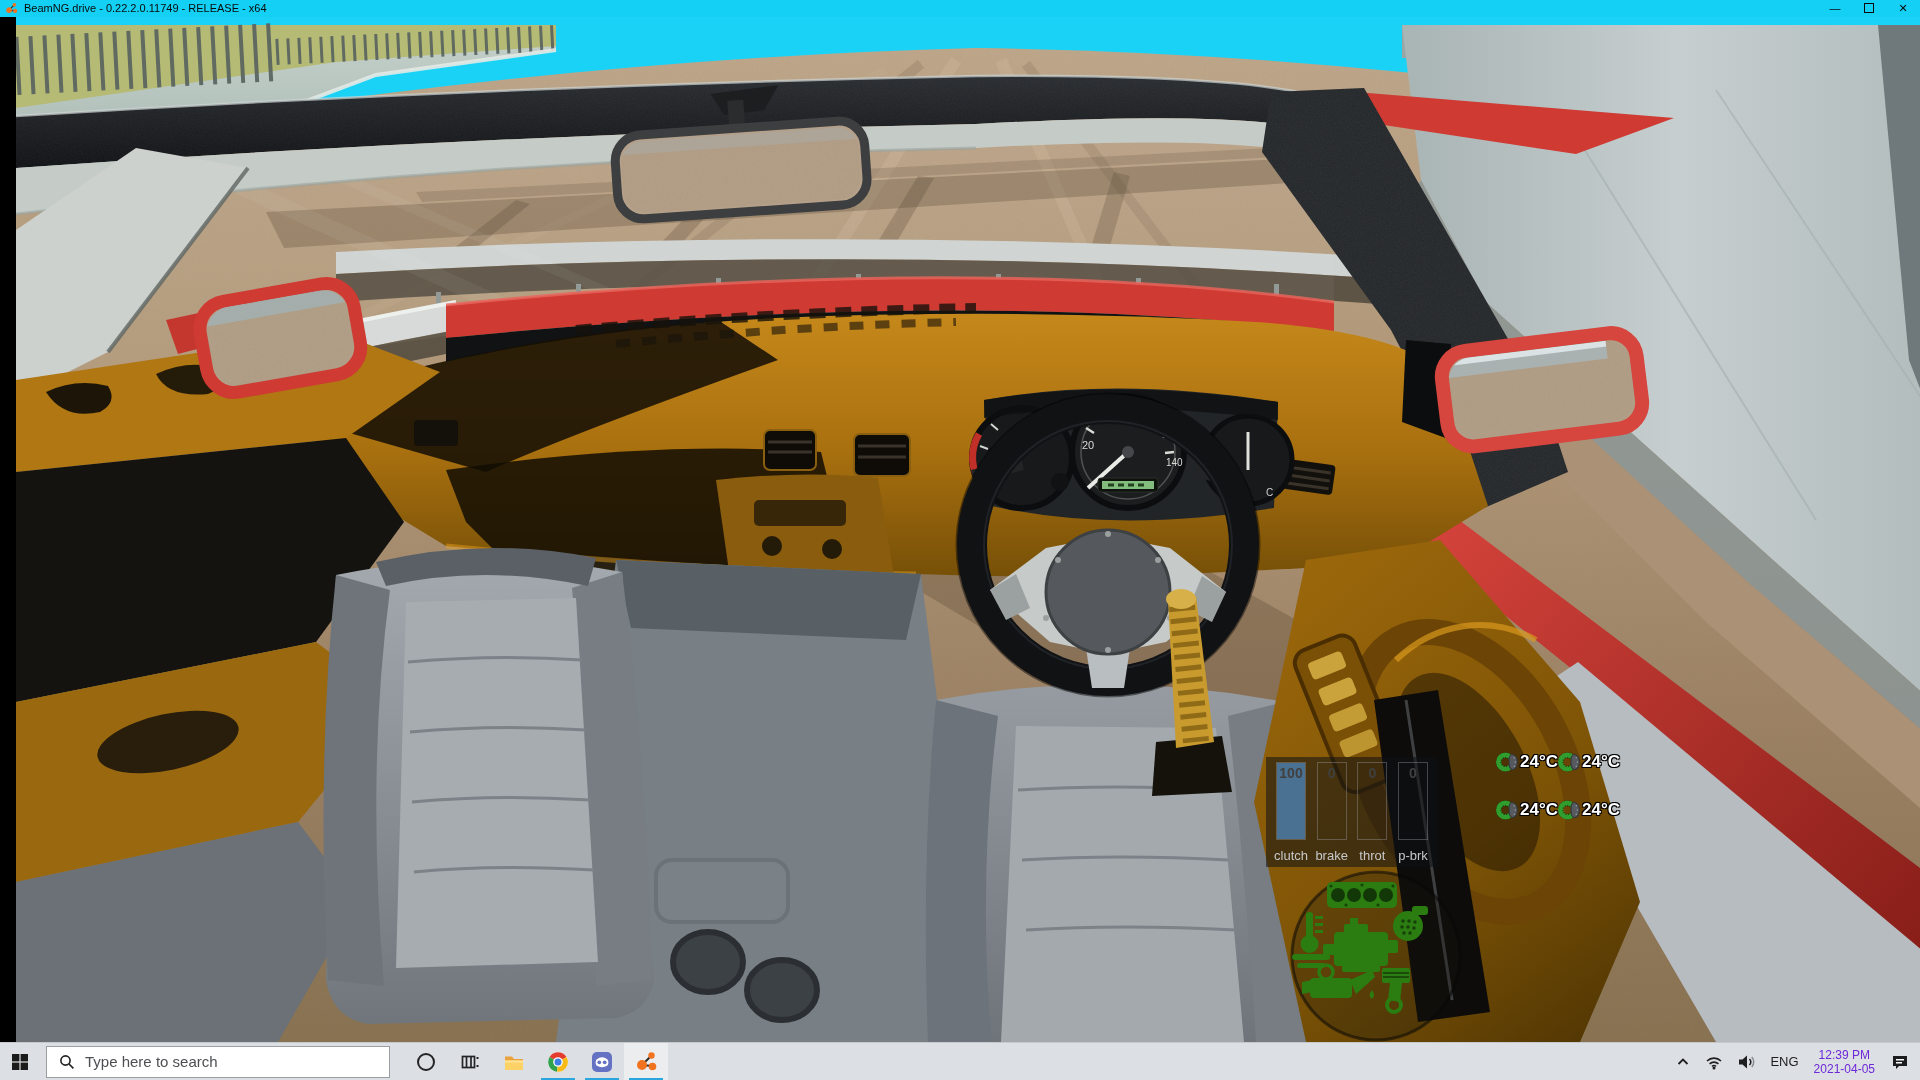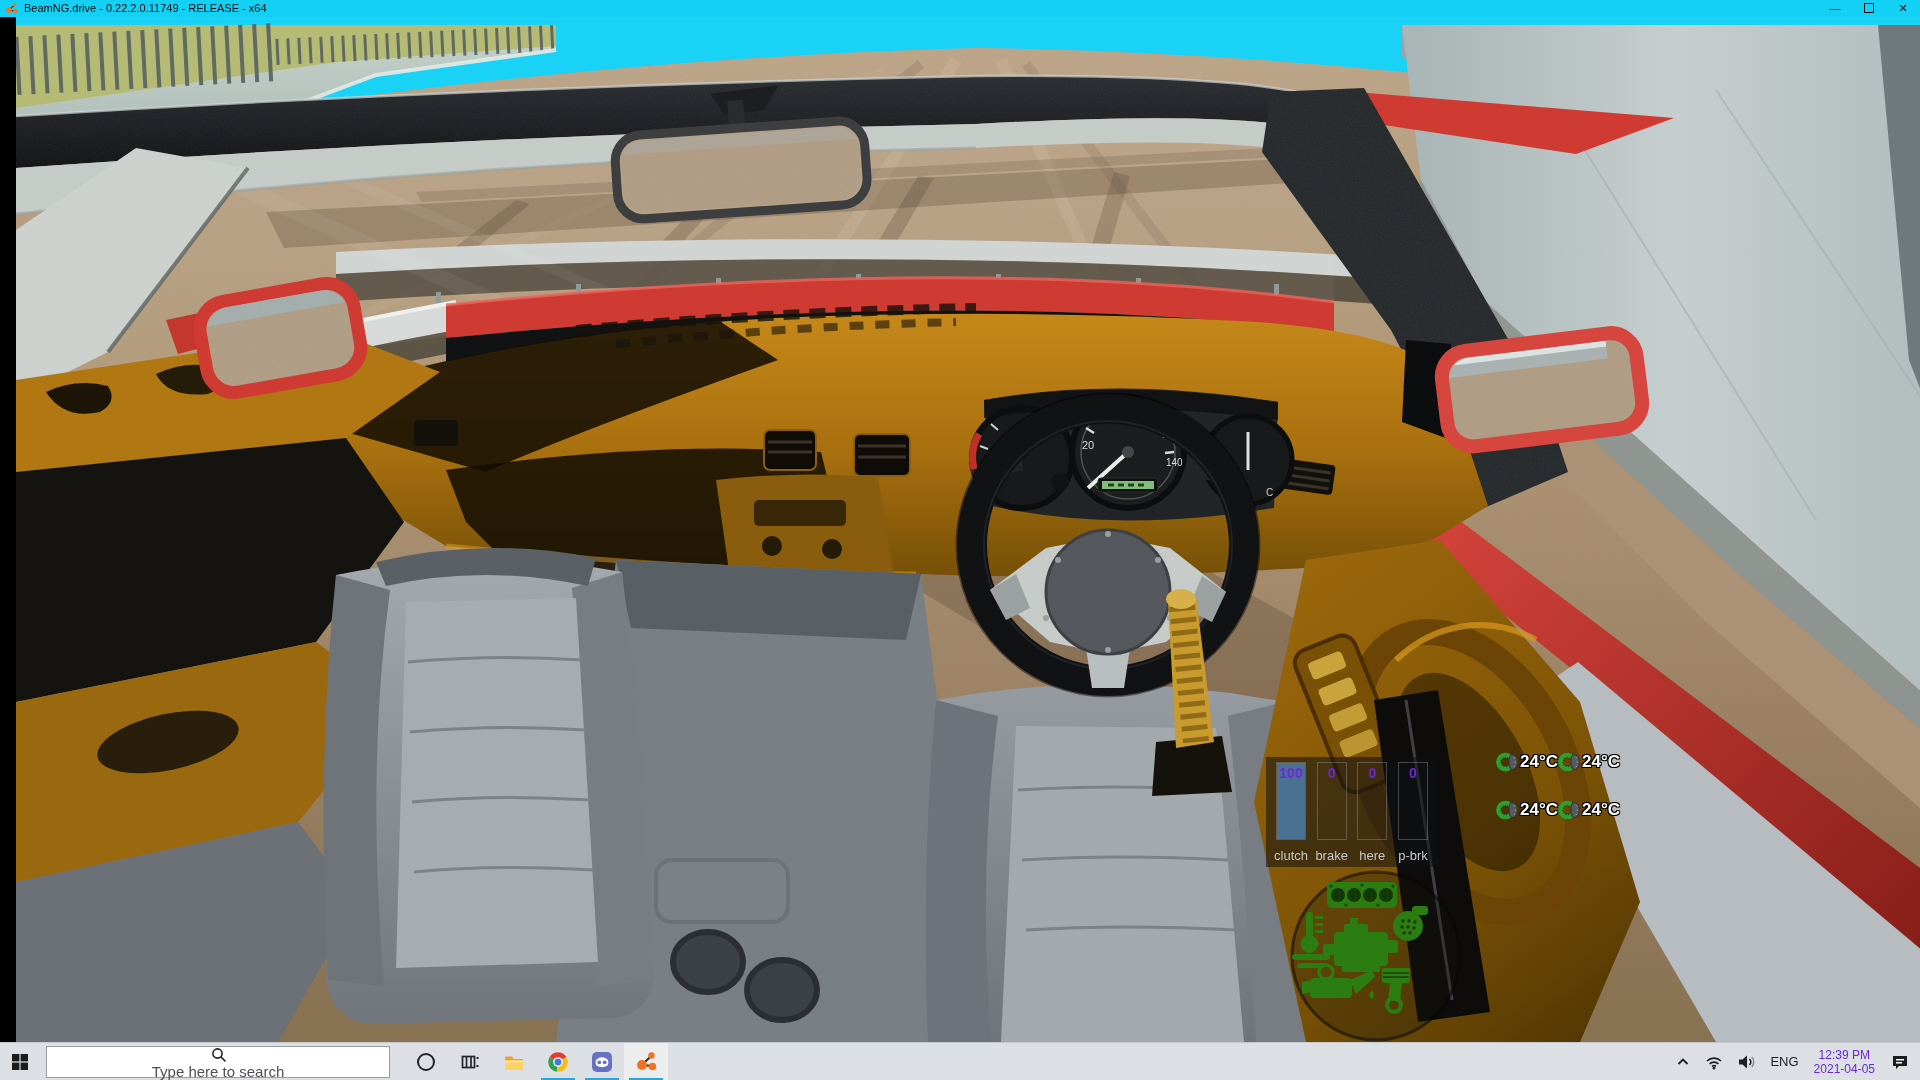--- a/index.html
+++ b/index.html
@@ -19,41 +19,41 @@
   .viewport{position:absolute;left:16px;top:17px;width:1920px;height:1025px;overflow:hidden;background:#1ad2f6;}
   .scene{position:absolute;left:0;top:0;width:1920px;height:1025px;display:block;}
 
   
   .hud-inputs{position:absolute;left:1250px;top:740px;width:172px;height:110px;
     background:rgba(14,16,20,.55);display:flex;justify-content:space-between;
     padding:5px 8px 4px;box-sizing:border-box;z-index:20;}
   .inp-col{width:34px;display:flex;flex-direction:column;align-items:center;}
   .inp-bar{position:relative;width:30px;height:80px;border:1px solid rgba(160,164,170,.38);box-sizing:border-box;}
   .inp-fill{position:absolute;left:0;right:0;bottom:0;height:0;background:var(--clutch_fill,#4a7191);}
-  .inp-val{position:absolute;top:2px;left:0;width:100%;text-align:center;color:#6d28d9;
+  .inp-val{position:absolute;top:2px;left:0;width:100%;text-align:center;color:#404040;
     font-weight:bold;font-size:14px;z-index:2;}
   .inp-lbl{margin-top:8px;font-size:13px;color:#c6c8ca;}
 
   
   .hud-tires{position:absolute;left:1480px;top:722px;width:128px;z-index:20;
     display:grid;grid-template-columns:62px 62px;grid-row-gap:2px;}
   .tire-cell{display:flex;flex-direction:row;align-items:center;}
   .tire-cell svg{width:48px;height:46px;}
   .tire-temp{font-size:17px;font-weight:bold;color:#fff;margin-top:-1px;
     text-shadow:-1px -1px 0 #000,1px -1px 0 #000,-1px 1px 0 #000,1px 1px 0 #000;}
 
   
   .hud-damage{position:absolute;left:1266px;top:849px;width:190px;height:176px;z-index:19;}
 
   
   .taskbar{position:absolute;left:0;bottom:0;width:1920px;height:38px;background:#dcdfe3;
     display:flex;align-items:center;z-index:50;border-top:1px solid #c7cacd;box-sizing:border-box;}
   .tb-start{width:40px;height:38px;display:flex;align-items:center;justify-content:center;}
   .tb-search{width:344px;height:32px;background:#fff;border:1px solid #9b9ea1;box-sizing:border-box;
-    display:flex;align-items:center;margin-left:6px;flex-direction:column;}
+    display:flex;align-items:center;margin-left:6px;}
   .tb-search svg{margin:0 10px 0 12px;flex:0 0 auto;}
   .tb-search .ph{font-size:15px;color:#4d4f52;}
   .tb-cell{position:relative;width:44px;height:38px;display:flex;align-items:center;justify-content:center;}
   .tb-cell.active{background:#ecedee;}
   .tb-cell .uline{position:absolute;bottom:0;left:5px;width:34px;height:3px;background:var(--accent_underline,#2aa6df);}
   .tb-gap{flex:1;}
   .tray{display:flex;align-items:center;height:38px;justify-content:flex-end;}
   .tray .titem{margin:0 7px;display:flex;align-items:center;}
   .tray .lang{font-size:13px;color:#1c1d1f;}
   .clock{text-align:center;font-size:12px;color:#6d28d9;line-height:14px;margin:6px 8px;}
@@ -423,21 +423,21 @@
             <div class="inp-fill" style="height: 0%;"></div>
           <div class="inp-val">0</div>
           </div>
         <div class="inp-lbl">brake</div>
       </div>
       <div class="inp-col">
         <div class="inp-bar">
             <div class="inp-fill" style="height: 0%;"></div>
           <div class="inp-val">0</div>
           </div>
-        <div class="inp-lbl">here</div>
+        <div class="inp-lbl">throt</div>
       </div>
       <div class="inp-col">
         <div class="inp-bar">
             <div class="inp-fill" style="height: 0%;"></div>
           <div class="inp-val">0</div>
           </div>
         <div class="inp-lbl">p-brk</div>
       </div>
     </div>
 

